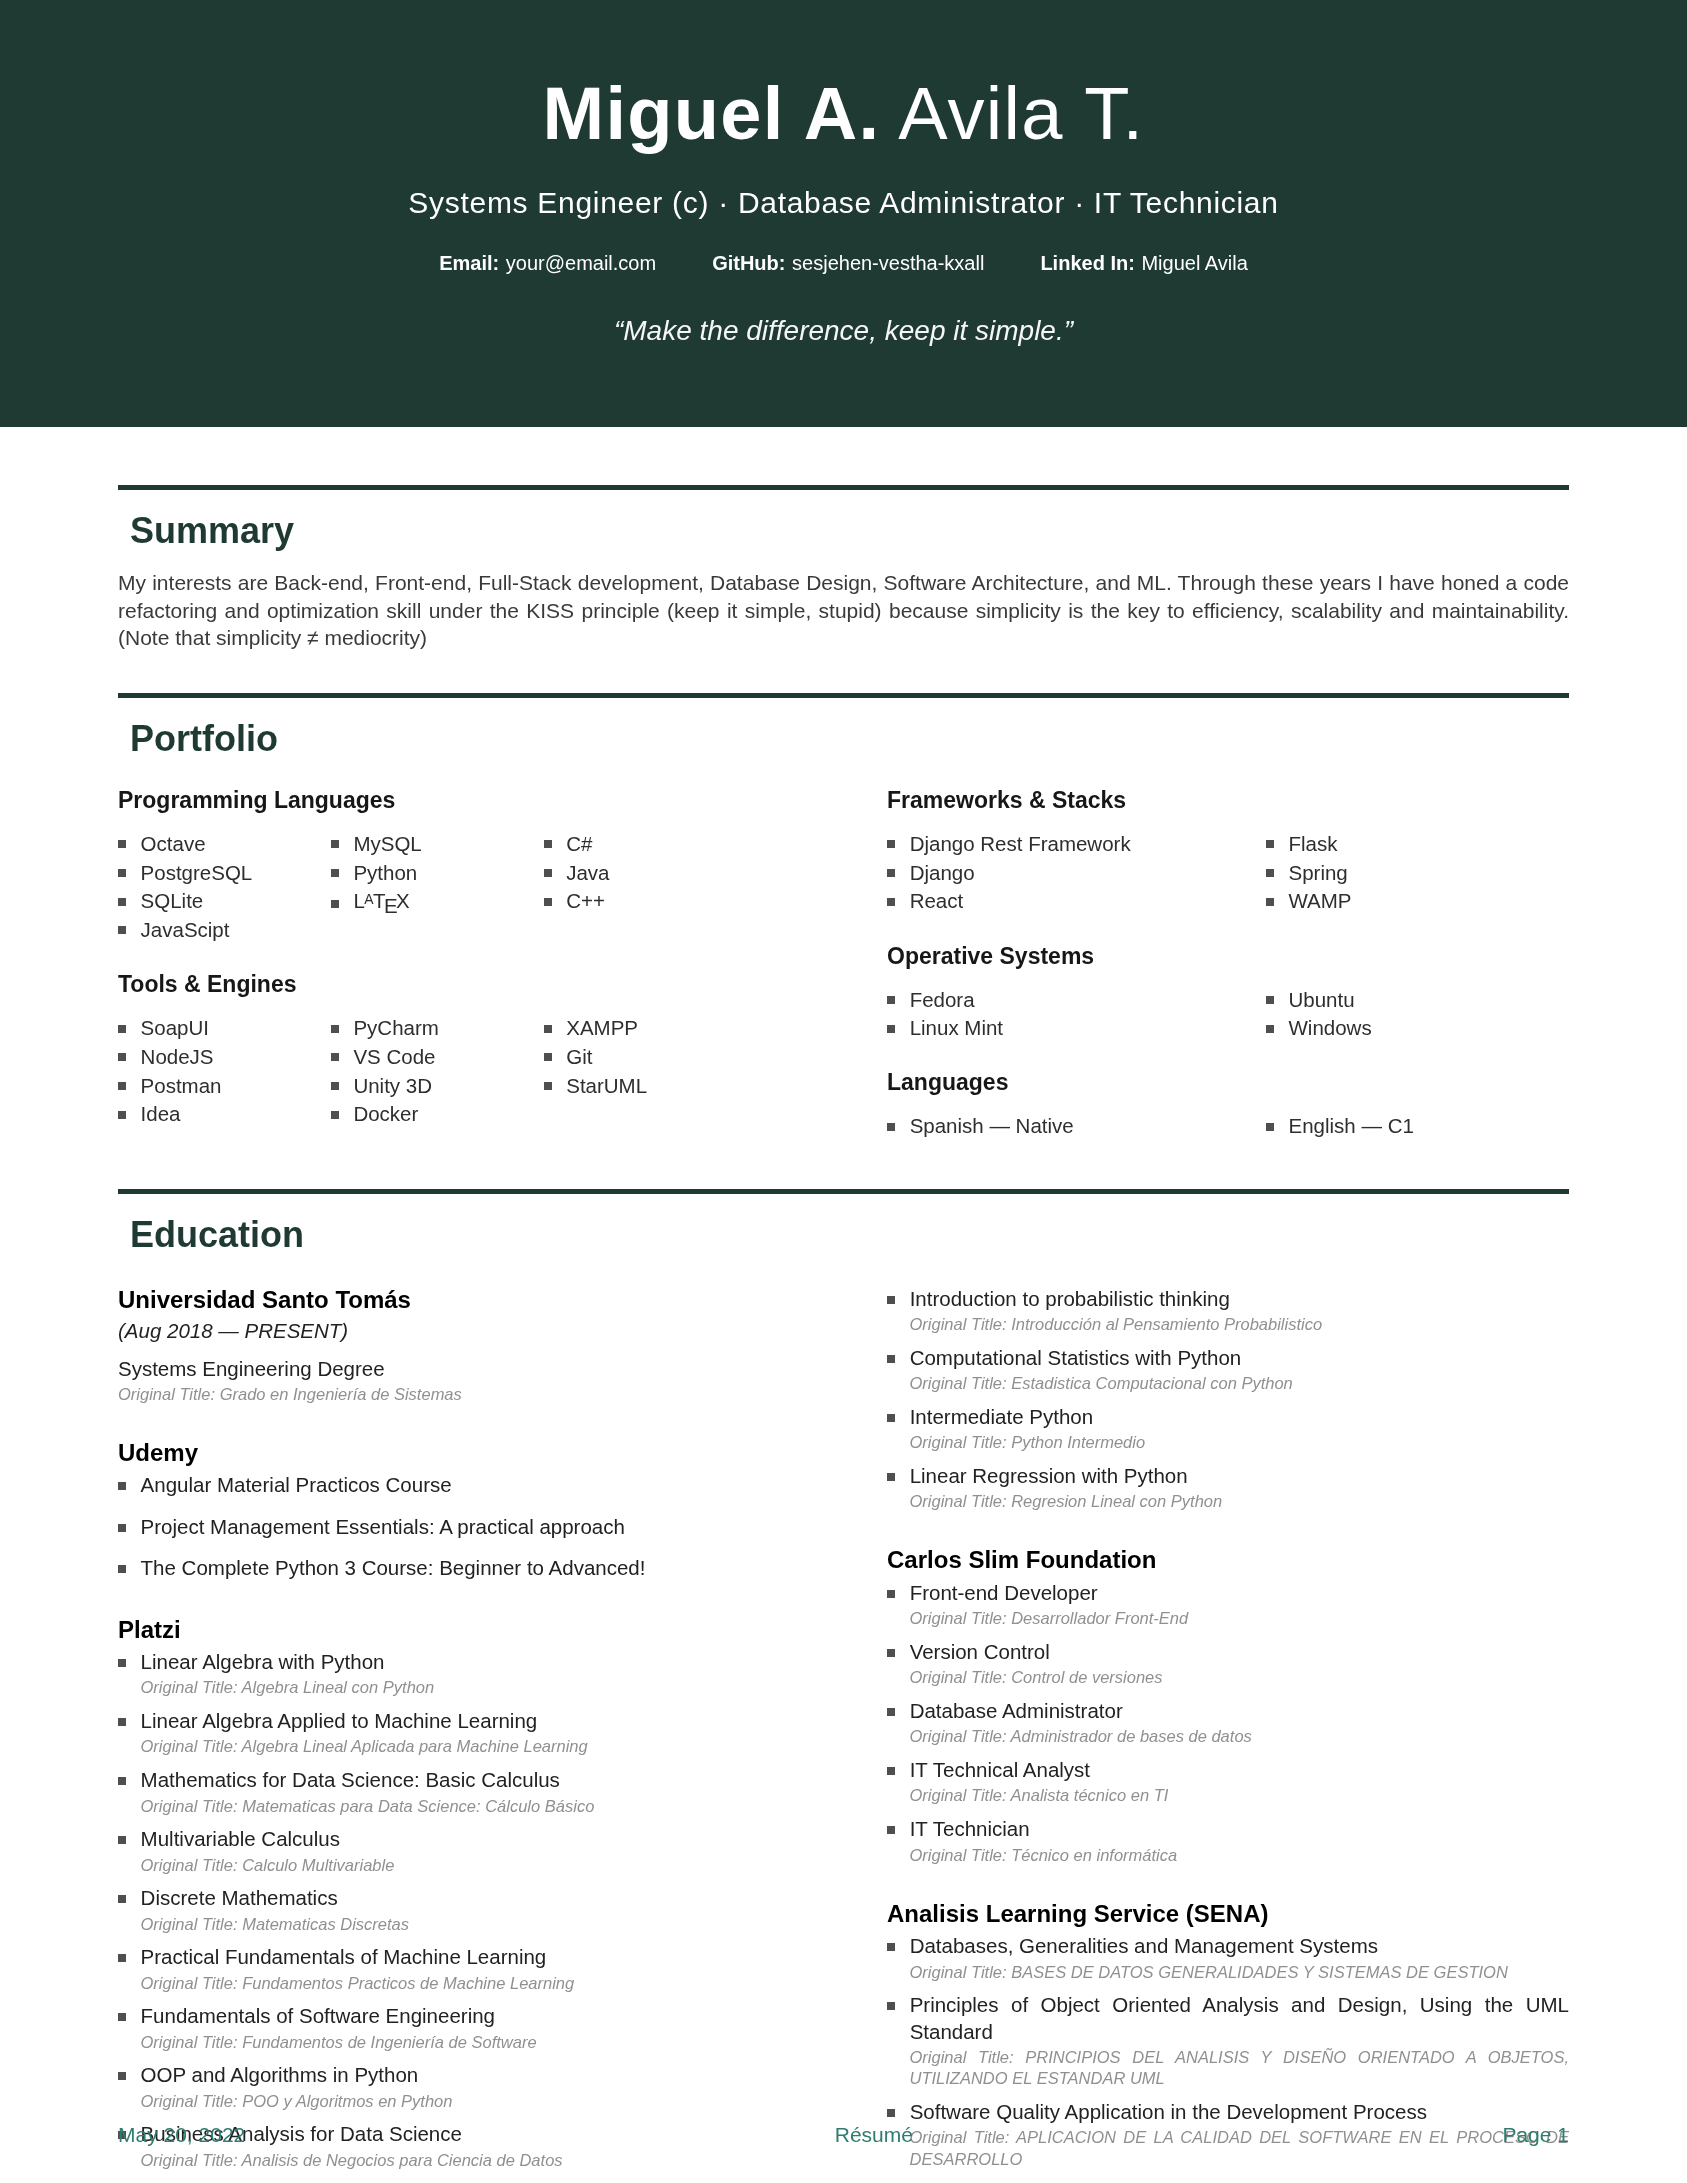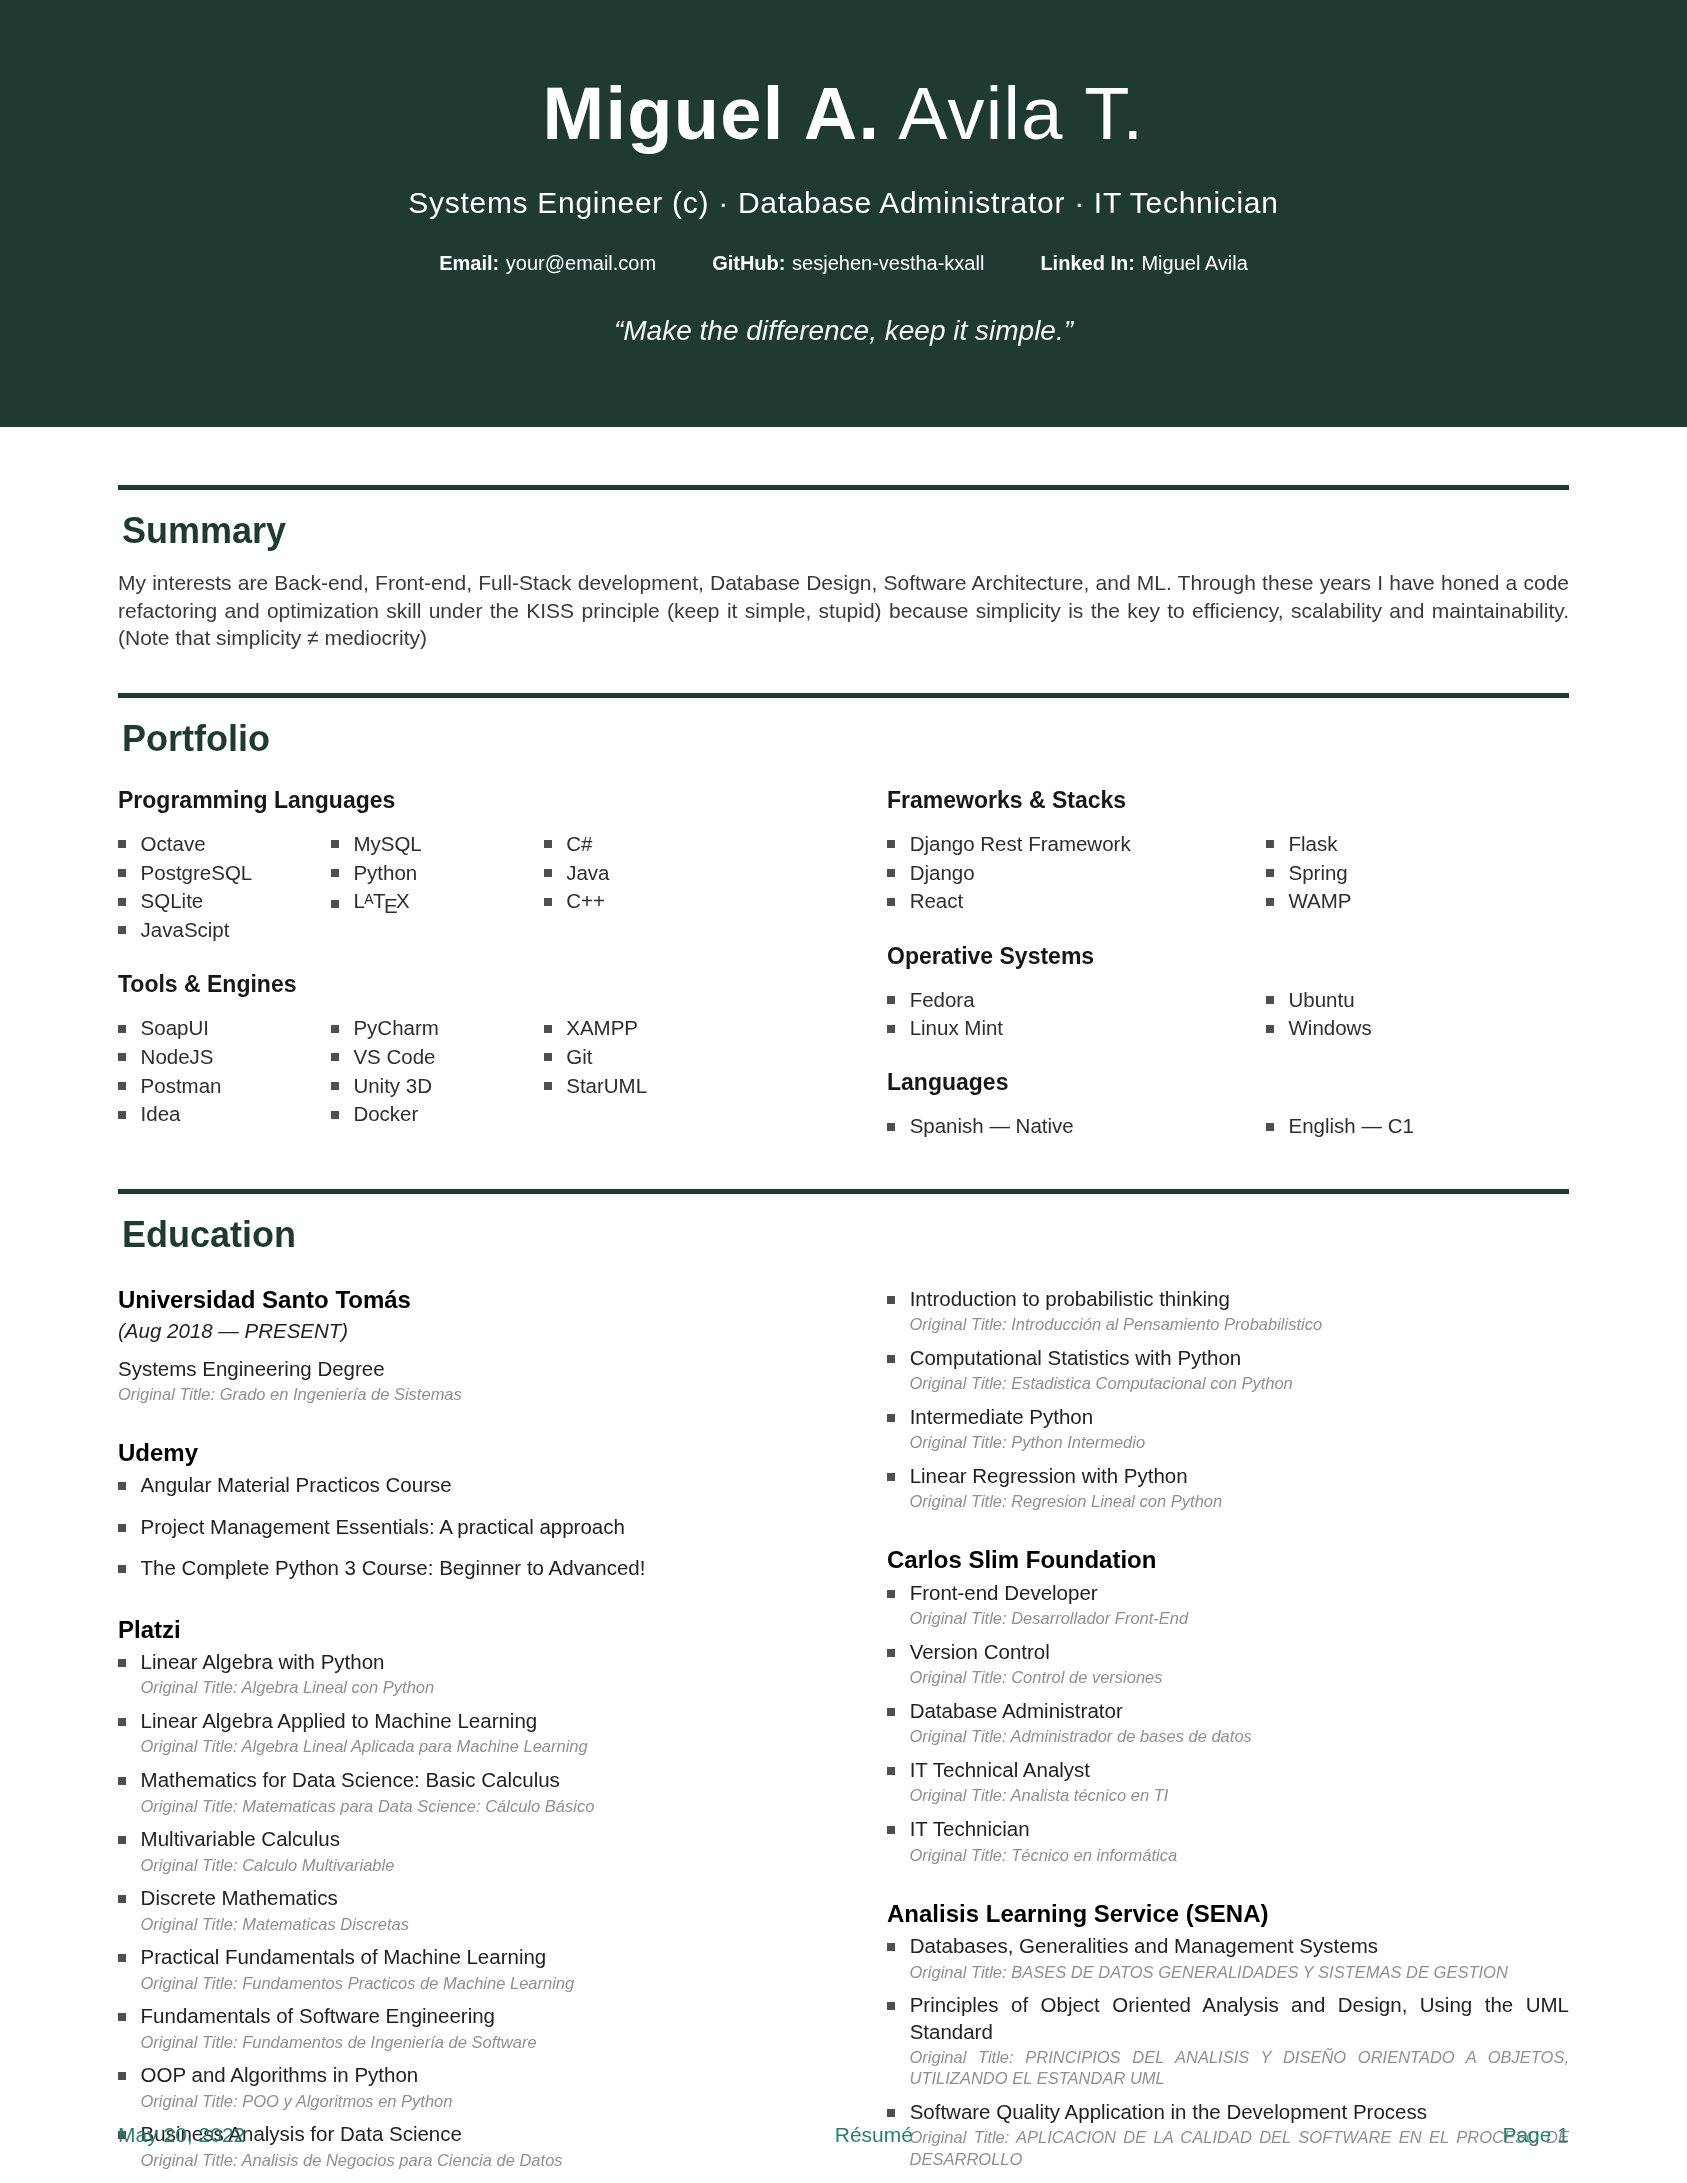--- a/index.html
+++ b/index.html
@@ -31,21 +31,21 @@
   .contacts b{font-weight:700;margin-right:6.6px;}
   .quote{margin-top:40px;font-size:28px;font-style:italic;color:#f4f7f5;}
 
   
   .content{padding:0 118px;}
   section{margin-top:0;}
   .section-rule{height:5.3px;background:var(--dark);border:none;margin:0;}
   .rule-summary{margin-top:58px;}
   .rule-portfolio{margin-top:42px;}
   .rule-education{margin-top:48px;}
-  .sec-heading{font-size:36px;color:var(--dark);font-weight:700;margin:20px 0 0 4px;}
+  .sec-heading{font-size:36px;color:var(--dark);font-weight:700;margin:20px 0 0 12px;}
 
   .summary-body{
     margin:17px 0 0 0;font-size:21px;line-height:1.3;color:#3a3a3a;
     text-align:justify;
   }
 
   .two-col{display:flex;justify-content:space-between;align-items:flex-start;}
   .col-left{width:44%;}
   .col-right{width:47%;}
 

